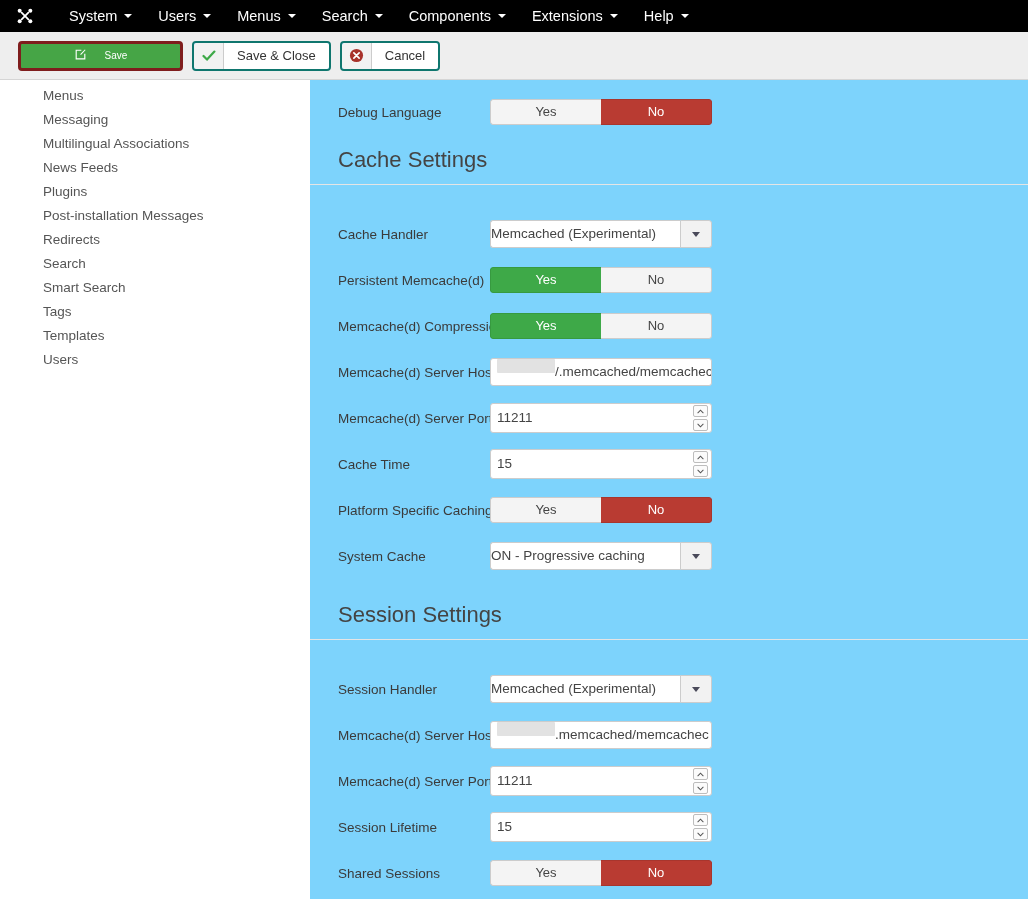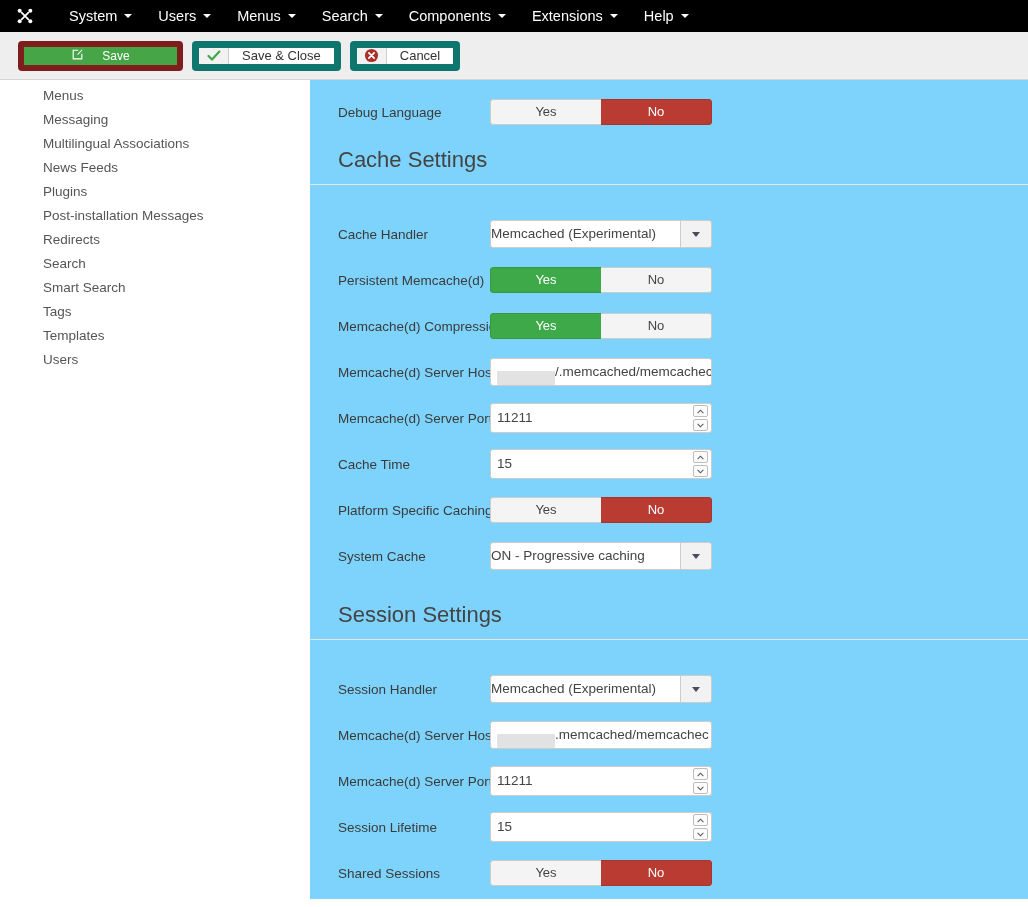--- a/index.html
+++ b/index.html
@@ -52,32 +52,32 @@
     border-bottom: 1px solid #d5d5d5;
     display: flex; align-items: center;
     padding-left: 18px;
     gap: 9px;
     z-index: 30;
   }
   .btn-save {
     height: 30px;
     min-width: 165px;
     background: #46a546;
-    border: 6px solid #7f1d1d;
+    border: 3px solid #7f1d1d;
     border-radius: 4px;
     color: #fff;
-    font-size: 12px;
+    font-size: 10px;
     display: flex; align-items: center; justify-content: center;
     gap: 18px;
     cursor: pointer;
   }
   .btn-group {
     display: flex;
     height: 30px;
-    border: 7px solid #0f766e;
+    border: 2px solid #0f766e;
     border-radius: 4px;
     overflow: hidden;
     background: #0ea5e9;
     cursor: pointer;
     text-align: center;
   }
   .btn-group .ico-cell {
     width: 30px;
     background: #f2f2f2;
     border-right: 1px solid #cccccc;
@@ -213,21 +213,21 @@
     border: 1px solid #cccccc;
     border-radius: 3px;
     background: #fff;
     font-size: 13.5px;
     color: #444;
     line-height: 26px;
     padding-left: 6px;
     overflow: hidden;
     white-space: nowrap;
     cursor: text;
-    display: flex; align-items: flex-end;
+    display: flex; align-items: flex-start;
   }
   .redact {
     display: inline-block;
     width: 58px; height: 14px;
     background: #e2e2e2;
     border-radius: 1px;
     flex: none;
   }
   .host-rest { color: #444; }
 

